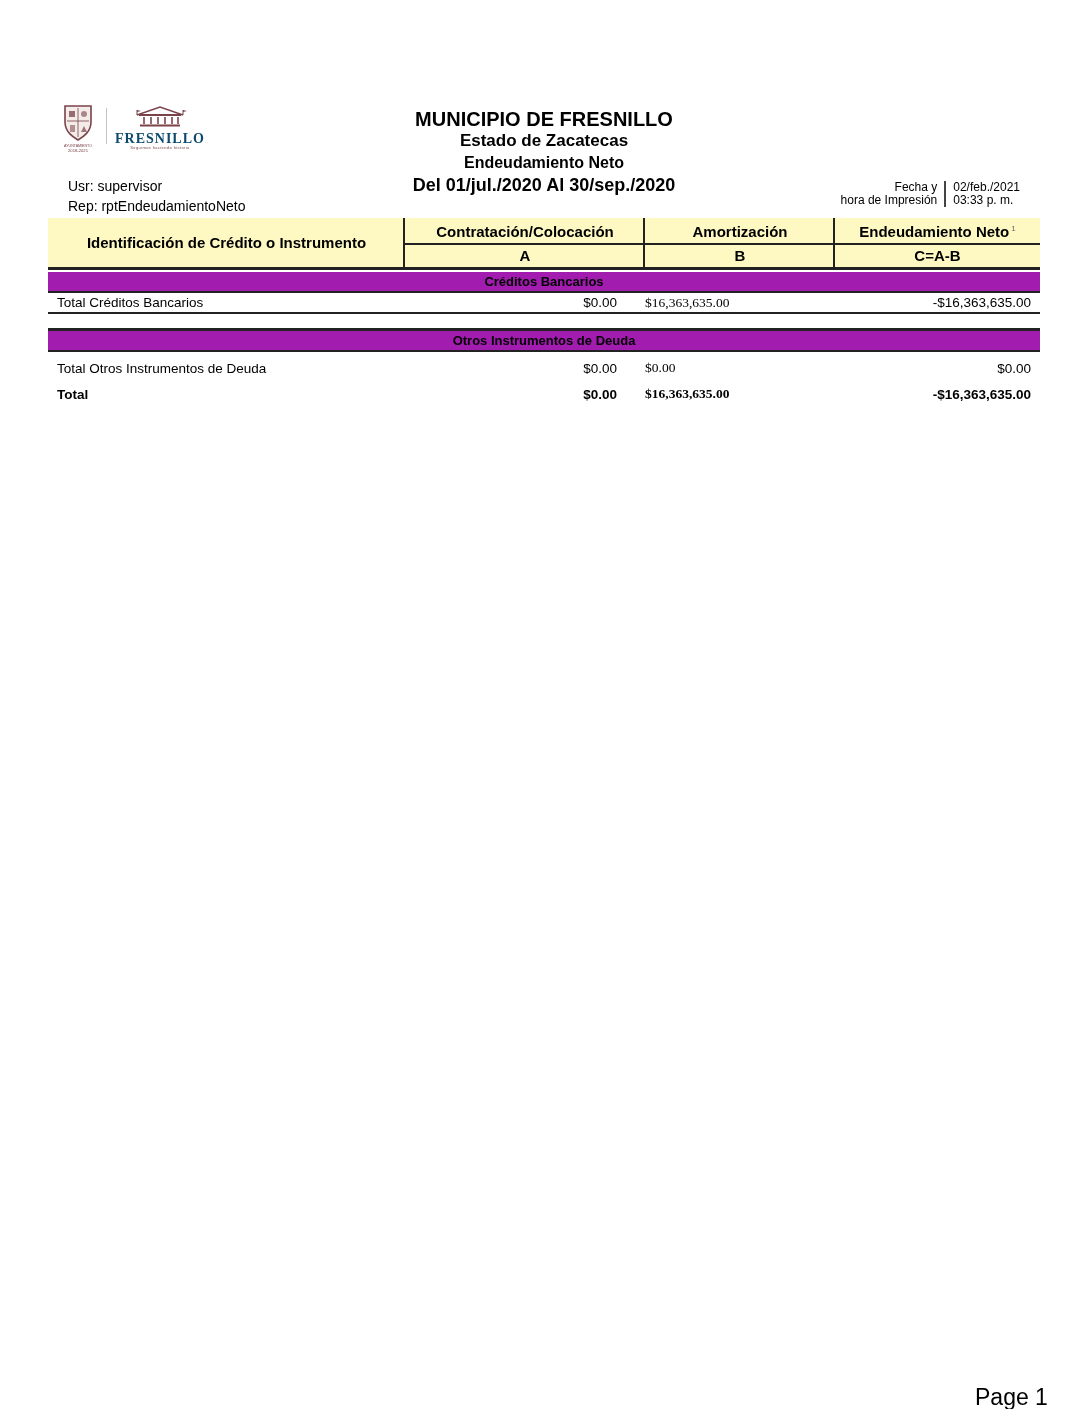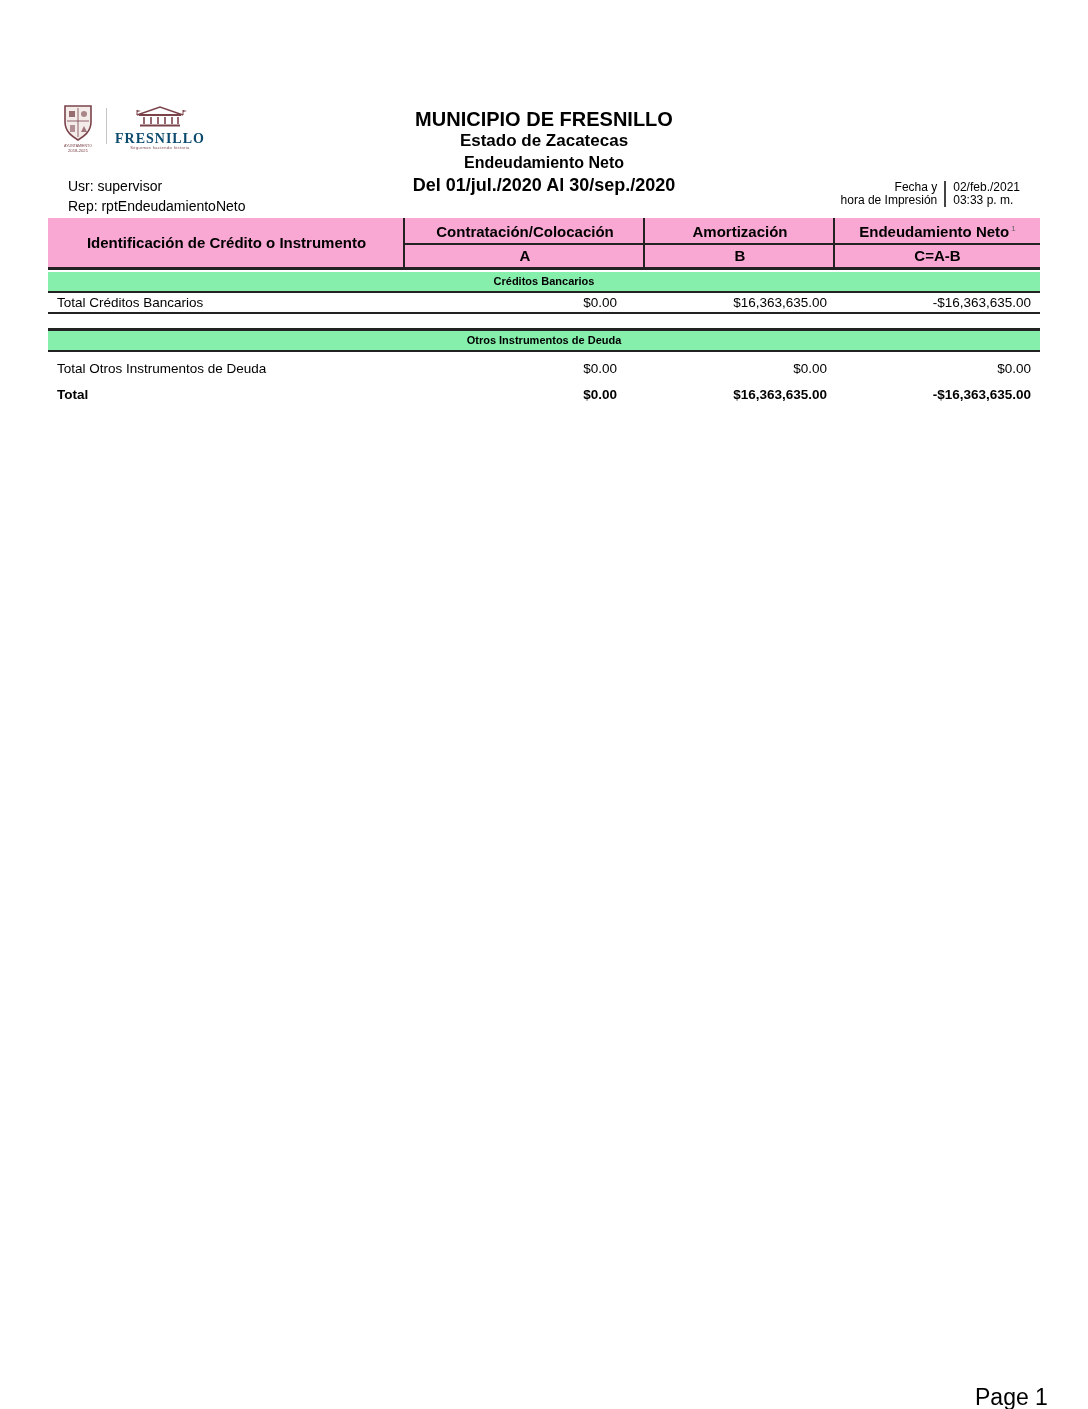--- a/index.html
+++ b/index.html
@@ -33,51 +33,51 @@
 
   
   .print-block{right:68px;top:181px;display:flex;align-items:center;font-size:12px;}
   .print-label{text-align:right;line-height:13px;}
   .print-divider{width:2px;align-self:stretch;background:#444;margin:0 7px;}
   .print-values{text-align:left;line-height:13px;}
 
   
   .table{left:48px;top:218px;width:992px;}
   .thead{
-    position:relative;height:49px;background:#f9a8d4;
+    position:relative;height:49px;background:#fef9c3;
     border-bottom:3px solid #222;box-sizing:content-box;
   }
   .th-id{
     position:absolute;left:0;top:0;width:357px;height:49px;
     display:flex;align-items:center;justify-content:center;
     font-size:15px;font-weight:bold;
   }
   .th-cols{position:absolute;left:357px;top:0;right:0;height:49px;}
   .th-titles{display:flex;height:25px;border-bottom:2px solid #222;align-items:flex-end;}
   .th-subs{display:flex;height:22px;align-items:center;}
   .thc{box-sizing:border-box;text-align:center;font-size:15px;font-weight:bold;line-height:22px;}
   .w-a{width:240px;} .w-b{width:190px;} .w-c{width:205px;}
   .vline{position:absolute;top:0;bottom:0;width:2px;background:#222;}
   .vl1{left:355px;} .vl2{left:595px;} .vl3{left:785px;}
   .fnote{font-size:8px;color:#666;vertical-align:super;margin-left:2px;font-weight:normal;}
 
   .section-band{
-    height:19px;background:#86efac;border-bottom:2px solid #222;
-    text-align:center;font-size:11px;font-weight:bold;line-height:19px;
+    height:19px;background:#a21caf;border-bottom:2px solid #222;
+    text-align:center;font-size:13px;font-weight:bold;line-height:19px;
   }
   .band1{margin-top:2px;}
   .band2{margin-top:14px;border-top:3px solid #222;}
 
   .trow{display:flex;align-items:center;height:19px;font-size:13.5px;}
   .row1{border-bottom:2px solid #222;}
   .row2{margin-top:8px;height:16px;}
   .total-row{margin-top:8px;height:20px;font-weight:bold;}
   .c-label{box-sizing:border-box;width:357px;padding-left:9px;text-align:left;}
   .c-a{box-sizing:border-box;width:240px;padding-right:28px;text-align:right;}
-  .c-b{box-sizing:border-box;width:190px;padding-right:8px;text-align:right;}
+  .c-b{box-sizing:border-box;width:190px;padding-right:8px;font-family:Liberation Serif, serif;}
   .c-c{box-sizing:border-box;width:205px;padding-right:9px;text-align:right;}
 
   
   .page-number{left:975px;top:1384px;font-size:23px;}
 </style>
 </head>
 <body>
 
 <div class="abs logo-block">
   <div class="crest">

